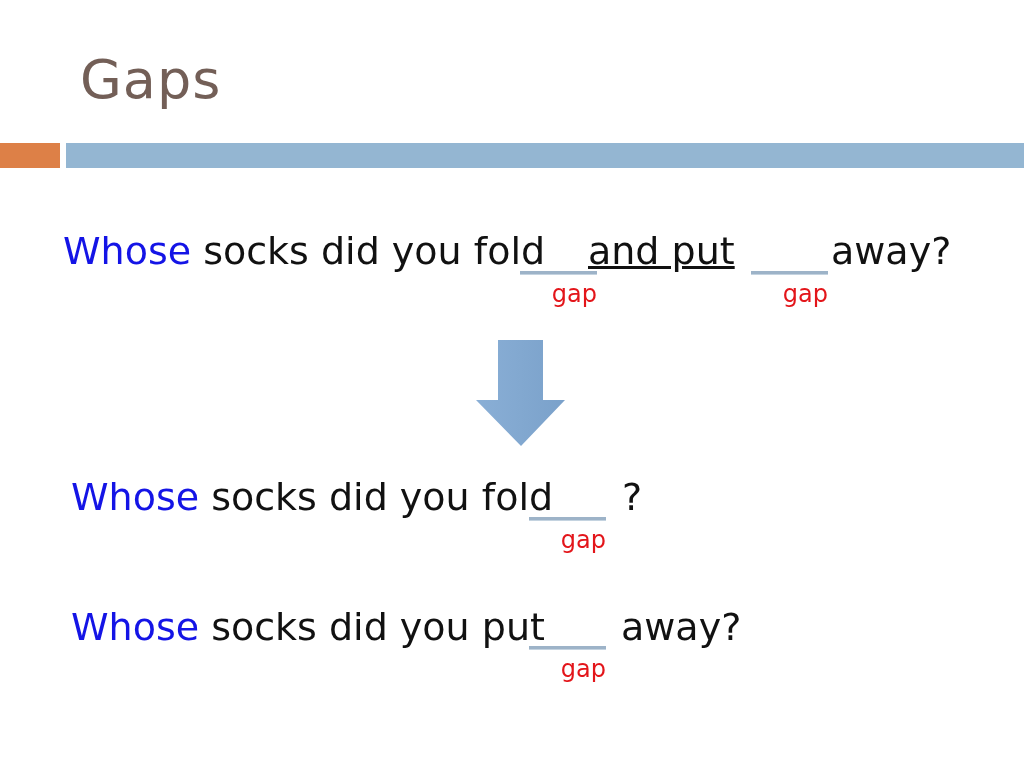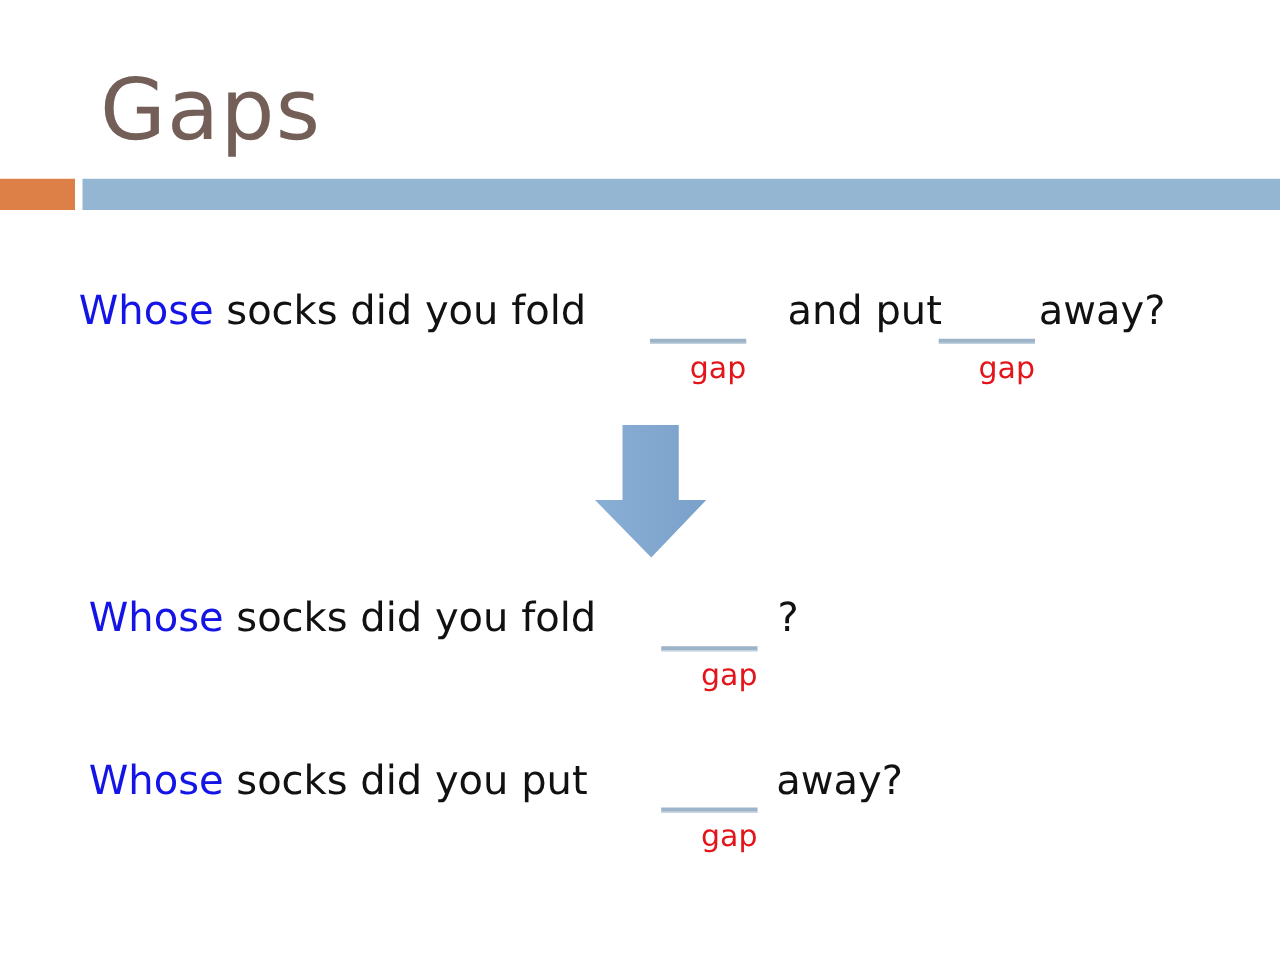--- a/index.html
+++ b/index.html
@@ -1,38 +1,38 @@
 <!DOCTYPE html>
 <html><head>
 <meta charset="utf-8">
 <style>
   html, body { margin: 0; padding: 0; }
   body { width: 1024px; height: 768px; background: #ffffff; position: relative; overflow: hidden;
          font-family: "DejaVu Sans", "Liberation Sans", sans-serif; }
-  .title { position: absolute; left: 80px; top: 48px; font-size: 68px; color: #735F57;
+  .title { position: absolute; left: 80px; top: 48px; font-size: 54px; color: #735F57;
            letter-spacing: 1px; line-height: 1.2; }
   .bar-orange { position: absolute; left: 0; top: 143px; width: 60px; height: 25px; background: #DD8047; }
   .bar-blue { position: absolute; left: 66px; top: 143px; right: 0; height: 25px; background: #94B6D2; }
-  .sentence { position: absolute; font-size: 32px; color: #111111; white-space: nowrap; line-height: 1; }
+  .sentence { position: absolute; font-size: 38px; color: #111111; white-space: nowrap; line-height: 1; }
   .wh { color: #1414E6; }
   .gapline { position: absolute; height: 3px; background: #9DB3C8; border-bottom: 1px solid #c4d3e0; }
   .gaplabel { position: absolute; font-size: 24px; color: #E3151A; line-height: 1; text-align: right; width: 78px; }
   .arrow { position: absolute; left: 476px; top: 340px; }
 </style>
 </head>
 <body>
 
 <div class="title">Gaps</div>
 <div class="bar-orange"></div>
 <div class="bar-blue"></div>
 
 <div class="sentence" style="left:63px; top:232px;"><span class="wh">Whose</span><span> socks did you fold</span></div>
 <div class="gapline" style="left:520px; top:271px; width:77px;"></div>
 <div class="gaplabel" style="left:519px; top:282px;">gap</div>
-<div class="sentence" style="left:630px; top:232px;">and put </div>
+<div class="sentence" style="left:588px; top:232px;text-decoration:underline;">and put </div>
 <div class="gapline" style="left:751px; top:271px; width:77px;"></div>
 <div class="gaplabel" style="left:750px; top:282px;">gap</div>
 <div class="sentence" style="left:831px; top:232px;">away?</div>
 
 <svg class="arrow" width="90" height="108" viewBox="0 0 90 108">
   <defs>
     <linearGradient id="ag" x1="0" x2="1" y1="0" y2="0">
       <stop offset="0" stop-color="#8AAFD6"></stop>
       <stop offset="1" stop-color="#7AA1CA"></stop>
     </linearGradient>

